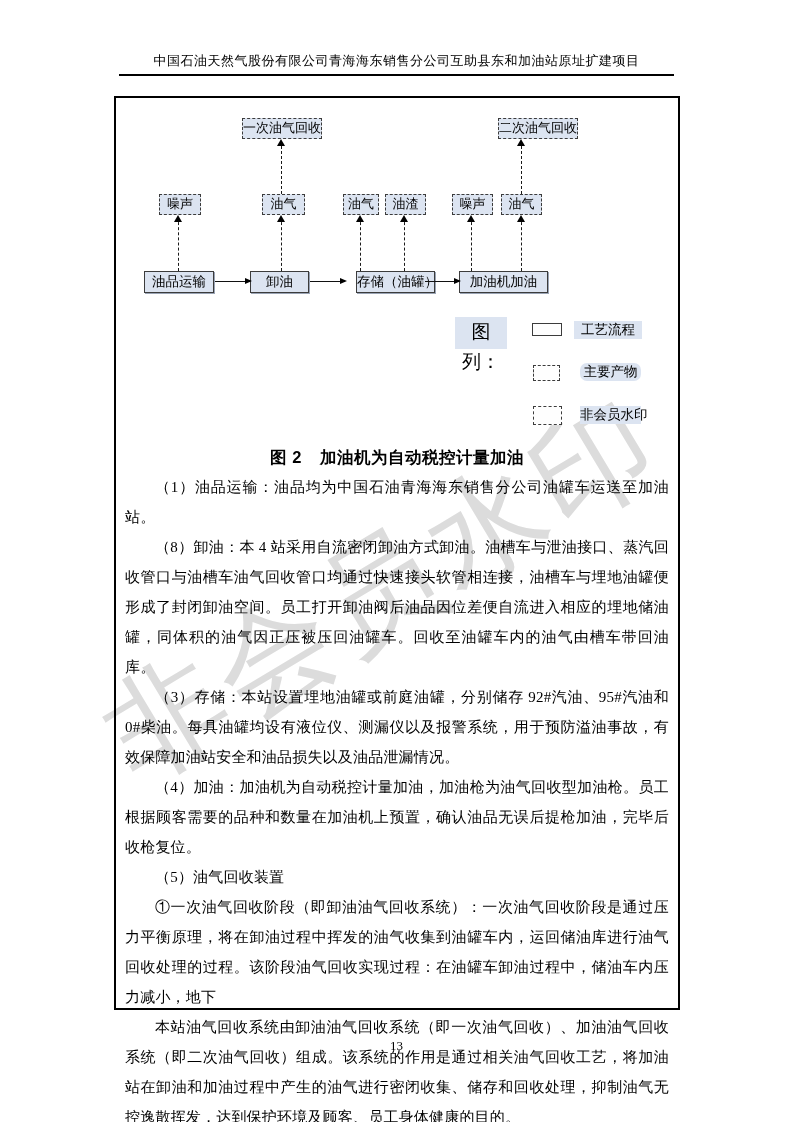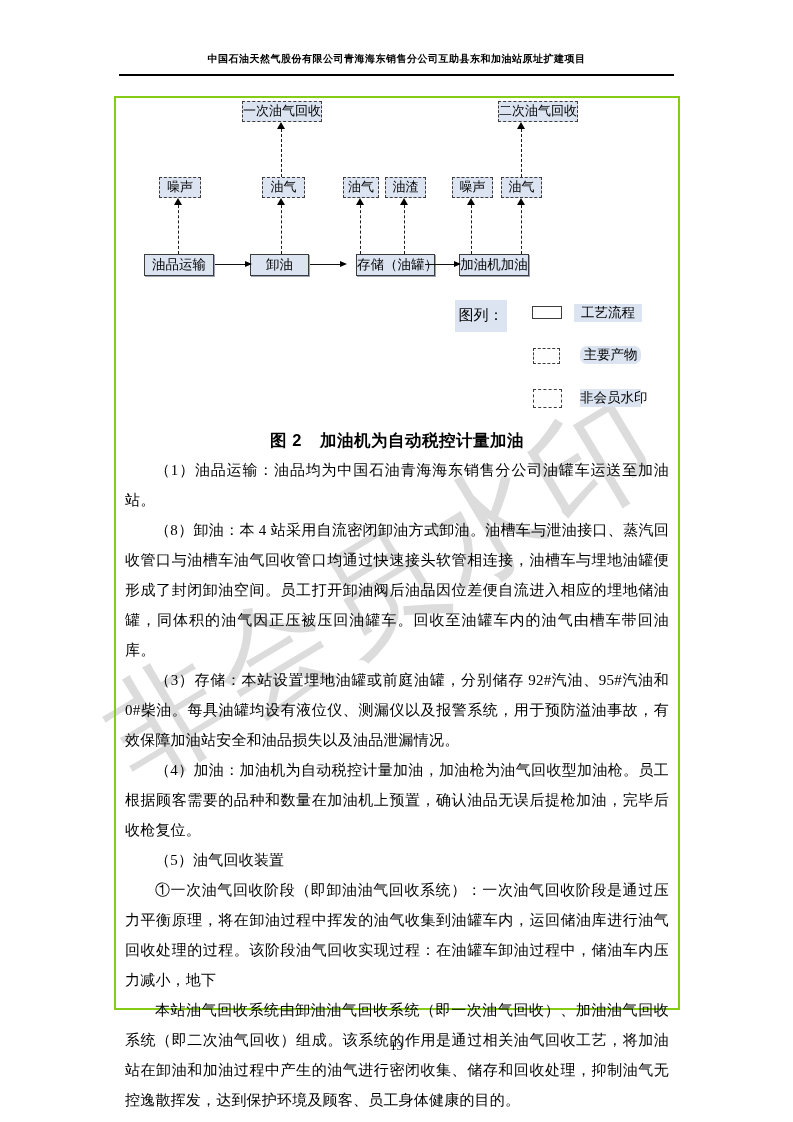--- a/index.html
+++ b/index.html
@@ -5,41 +5,41 @@
   html,body{margin:0;padding:0;background:#fff;}
   .page{position:relative;width:793px;height:1122px;background:#fff;overflow:hidden;
         font-family:"Liberation Serif",serif;color:#000;}
   
   .watermark{position:absolute;left:70px;top:500px;width:660px;z-index:0;
              font-size:118px;letter-spacing:6px;white-space:nowrap;color:#dcdcdc;
              transform:rotate(-31deg);transform-origin:center;
              font-family:"Liberation Sans",sans-serif;pointer-events:none;}
   
   .header{position:absolute;top:52px;left:0;width:100%;text-align:center;z-index:2;
-          font-family:"Liberation Sans",sans-serif;font-size:10px;font-weight:700;
+          font-family:"Liberation Sans",sans-serif;font-size:13px;font-weight:400;
           letter-spacing:.5px;}
   .header-rule{position:absolute;top:74px;left:119px;width:555px;border-top:2px solid #000;z-index:2;}
   
   .docbox{position:absolute;left:114px;top:96px;width:566px;height:914px;
-          border:2px solid #84cc16;box-sizing:border-box;padding:0 9px;z-index:1;}
+          border:2px solid #000000;box-sizing:border-box;padding:17px 9px;z-index:1;}
   
   .figure{position:relative;margin:0 -9px;height:327px;}
   .fbox{position:absolute;box-sizing:border-box;background:#dce4f1;text-align:center;
         font-size:13px;line-height:18px;overflow:hidden;white-space:nowrap;}
   .fbox-solid{border:1.4px solid #3c3c3c;line-height:19px;font-size:13.5px;box-shadow:1px 1px 0 #9aa4b5;}
   .fbox-dashed{border:1.4px dashed #3c3c3c;}
   .varrow{position:absolute;width:0;border-left:1.6px dashed #1a1a1a;}
   .varrow::before{content:"";position:absolute;top:-2px;left:-4.6px;width:0;height:0;
         border-left:4px solid transparent;border-right:4px solid transparent;
         border-bottom:7px solid #000;}
   .harrow{position:absolute;height:0;border-top:1.6px solid #111;}
   .harrow::after{content:"";position:absolute;right:-2px;top:-4.4px;width:0;height:0;
         border-top:3.5px solid transparent;border-bottom:3.5px solid transparent;
         border-left:7px solid #000;}
-  .legend-title{position:absolute;background:#dce4f1;text-align:center;font-size:15px;}
+  .legend-title{position:absolute;background:#dce4f1;text-align:center;font-size:19px;}
   .legend-label{position:absolute;background:#dce4f1;text-align:center;font-size:13.5px;line-height:18px;white-space:nowrap;}
   .swatch{position:absolute;box-sizing:border-box;background:#fefefe;}
   .swatch-solid{border:1.4px solid #3c3c3c;}
   .swatch-dashed{border:1.4px dashed #3c3c3c;}
   
   .caption{height:30px;line-height:30px;text-align:center;font-weight:bold;font-size:16.5px;
            font-family:"Liberation Sans",sans-serif;letter-spacing:.5px;}
   .caption .gap{display:inline-block;width:18px;}
   .body-text{margin:0;font-size:15px;line-height:30px;text-align:justify;
              text-indent:2em;letter-spacing:.2px;}
@@ -76,21 +76,21 @@
       <div class="varrow" style="left:62px;top:102px;height:54px;"></div>
       <div class="varrow" style="left:165px;top:102px;height:54px;"></div>
       <div class="varrow" style="left:244px;top:102px;height:54px;"></div>
       <div class="varrow" style="left:288px;top:102px;height:54px;"></div>
       <div class="varrow" style="left:355px;top:102px;height:54px;"></div>
       <div class="varrow" style="left:405px;top:102px;height:54px;"></div>
 
       <div class="fbox fbox-solid" style="left:28px;top:156px;width:70px;height:22px;">油品运输</div>
       <div class="fbox fbox-solid" style="left:134px;top:156px;width:59px;height:22px;">卸油</div>
       <div class="fbox fbox-solid" style="left:240px;top:156px;width:79px;height:22px;">存储（油罐）</div>
-      <div class="fbox fbox-solid" style="left:343px;top:156px;width:70px;height:22px;">加油机加油</div>
+      <div class="fbox fbox-solid" style="left:343px;top:156px;width:89px;height:22px;">加油机加油</div>
 
       <div class="harrow" style="left:99px;top:166px;width:35px;"></div>
       <div class="harrow" style="left:194px;top:166px;width:35px;"></div>
       <div class="harrow" style="left:309px;top:166px;width:34px;"></div>
 
       <div class="legend-title" style="left:339px;top:202px;width:52px;height:32px;line-height:30px;">图列：</div>
 
       <div class="swatch swatch-solid" style="left:416px;top:208px;width:30px;height:13px;"></div>
       <div class="legend-label" style="left:458px;top:206px;width:68px;height:18px;">工艺流程</div>
 

